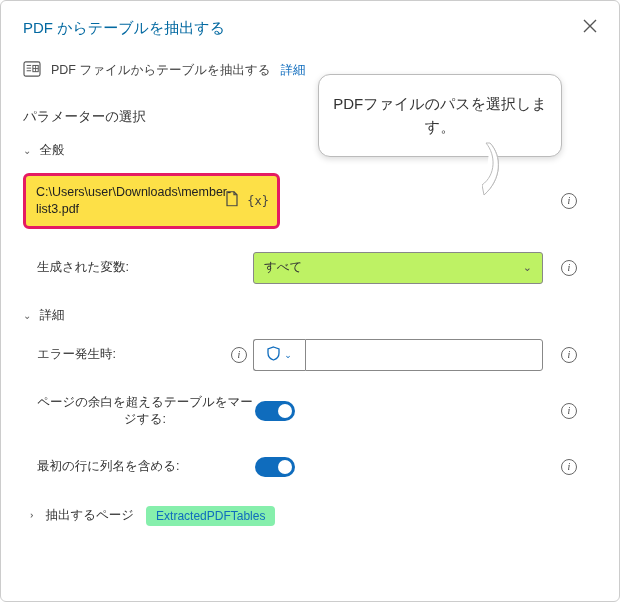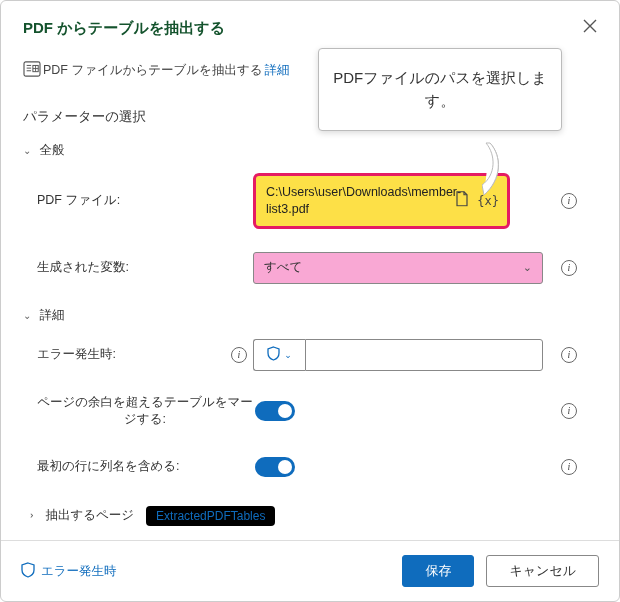--- a/index.html
+++ b/index.html
@@ -1,54 +1,54 @@
 <!DOCTYPE html>
 <html><head>
 <meta charset="utf-8">
 <style>
   * { box-sizing: border-box; margin: 0; padding: 0; font-family: 'Segoe UI', Meiryo, sans-serif; }
   body { width: 620px; height: 602px; background: #fff; position: relative; }
   .dialog { width: 620px; height: 602px; border: 1px solid #ccc; border-radius: 6px; display: flex; flex-direction: column; background: #fff; }
   .header { display: flex; align-items: center; justify-content: space-between; padding: 14px 18px 12px 22px; }
-  .header h1 { font-size: 15px; font-weight: 700; color: #14532d; }
+  .header h1 { font-size: 15px; font-weight: 400; color: #0369a1; }
   .close-x { font-size: 16px; color: #555; cursor: pointer; padding: 4px; }
-  .info-bar { display: flex; align-items: center; gap: 2px; padding: 8px 20px 14px 22px; font-size: 12.5px; color: #444; }
+  .info-bar { display: flex; align-items: center; gap: 10px; padding: 8px 20px 14px 22px; font-size: 12.5px; color: #444; }
   .info-bar .pdf-glyph { width: 18px; height: 16px; }
   .info-bar a { color: #0f6cbd; text-decoration: none; }
   .content { flex: 1; overflow: auto; padding: 6px 36px 0 22px; }
   .section-title { font-size: 13.5px; color: #333; margin: 8px 0 16px 0; }
   .group-head { display: flex; align-items: center; gap: 8px; font-size: 12.5px; color: #333; margin: 10px 0 14px 0; cursor: pointer; }
   .chev { display: inline-block; transform: rotate(0deg); font-size: 10px; color: #666; }
   .row { display: flex; align-items: center; margin: 0 0 22px 0; min-height: 34px; }
   .row-label { width: 230px; font-size: 12.5px; color: #333; padding-left: 14px; display: flex; align-items: center; gap: 6px; }
   .row-ctl { flex: 1; display: flex; align-items: center; }
   .row-help { width: 28px; display: flex; justify-content: center; color: #555; }
   .info-i { width: 16px; height: 16px; border: 1px solid #666; border-radius: 50%; display:inline-flex; align-items:center; justify-content:center; font-size:10px; font-style: italic; font-family: Georgia, serif; color:#444;}
   .file-field { position: relative; width: 257px; border: 3px solid #e51b63; border-radius: 6px; padding: 8px 60px 8px 10px; font-size: 12.5px; color: #222; line-height: 1.35; background:#fde047; }
   .file-icons { position: absolute; right: 8px; top: 50%; transform: translateY(-50%); display:flex; gap:8px; color:#444; font-size:13px; align-items:center;}
   .fx { font-family: Consolas, monospace; font-size: 12px; }
-  .select { width: 290px; height: 32px; border: 1px solid #888; border-radius: 3px; display:flex; align-items:center; justify-content:space-between; padding: 0 10px; font-size: 12.5px; color:#333; background:#f9a8d4;}
+  .select { width: 290px; height: 32px; border: 1px solid #888; border-radius: 3px; display:flex; align-items:center; justify-content:space-between; padding: 0 10px; font-size: 12.5px; color:#333; background:#bef264;}
   .pw-wrap { display:flex; width: 290px; }
   .pw-left { width: 52px; height: 32px; border:1px solid #888; border-right:none; border-radius:3px 0 0 3px; display:flex; align-items:center; justify-content:center; gap:4px; color:#0f6cbd; font-size:13px;}
   .pw-left .cv { font-size:9px; color:#0f6cbd;}
   .pw-input { flex:1; height:32px; border:1px solid #888; border-radius:0 3px 3px 0; background:#fff;}
   .toggle { width: 40px; height: 20px; border-radius: 10px; background:#0f6cbd; position:relative;}
   .toggle::after { content:''; position:absolute; right:3px; top:3px; width:14px; height:14px; background:#fff; border-radius:50%;}
   .gen-var-row { display:flex; align-items:center; gap:12px; margin: 8px 0 18px 0; font-size:12.5px; color:#333;}
   .gen-chev { font-size:10px; color:#666; transform: rotate(-90deg); display:inline-block; margin-left: 2px;}
-  .chip { background:#000000; color:#0f6cbd; padding:3px 10px; border-radius:4px; font-size:12px;}
+  .chip { background:#86efac; color:#0f6cbd; padding:3px 10px; border-radius:4px; font-size:12px;}
   .footer { border-top: 1px solid #ddd; padding: 14px 20px; display:flex; align-items:center; justify-content:space-between;}
   .err-link { display:flex; align-items:center; gap:6px; color:#0f6cbd; font-size:12.5px; cursor:pointer;}
   .shield { width:14px; height:16px;}
   .btns { display:flex; gap:12px;}
   .btn { height:32px; padding: 0 22px; font-size:13px; border-radius:3px; cursor:pointer; display:flex; align-items:center;}
   .btn-primary { background:#0f6cbd; color:#fff; border:1px solid #0f6cbd;}
   .btn-secondary { background:#fff; color:#333; border:1px solid #888;}
   
-  .callout { position:absolute; left:318px; top:48px; width:244px; background:#fff; border:1px solid #bbb; border-radius:4px; box-shadow: 0 2px 6px rgba(0,0,0,0.15); padding: 18px 14px; text-align:center; font-size:15px; color:#333; line-height:1.5;}
+  .callout { position:absolute; left:318px; top:74px; width:244px; background:#fff; border:1px solid #bbb; border-radius:12px; box-shadow: 0 2px 6px rgba(0,0,0,0.15); padding: 18px 14px; text-align:center; font-size:15px; color:#333; line-height:1.5;}
   .callout-tail { position:absolute; left:488px; top:143px; width:0; height:0; }
   .callout-tail svg { position:absolute; }
   .page-icon { width:14px; height:16px; }
 </style>
 </head>
 <body>
 
 <div class="dialog">
 
   <div class="header">
@@ -75,21 +75,20 @@
 
   <div class="content">
     <div class="section-title">パラメーターの選択</div>
 
     <div class="group-head">
       <span class="chev">⌄</span>
       <span>全般</span>
     </div>
 
     <div class="row">
-      <div class="row-label">PDF ファイル:</div>
       <div class="row-ctl">
         <div class="file-field">
           <span>C:\Users\user\Downloads\member-list3.pdf</span>
           <span class="file-icons">
             <span>
               <svg class="page-icon" viewBox="0 0 14 16">
                   <path d="M2 1h7l3 3v11H2z" fill="none" stroke="#444" stroke-width="1.2"></path>
                   <path d="M9 1v3h3" fill="none" stroke="#444" stroke-width="1.2"></path>
                 </svg>
             </span>
@@ -165,38 +164,20 @@
     </div>
 
     <div class="gen-var-row">
       <span class="gen-chev">⌄</span>
       <span>抽出するページ</span>
       <span class="chip">ExtractedPDFTables</span>
     </div>
 
   </div>
 
-  <div class="footer">
-    <div class="err-link">
-      <span>
-        <svg class="shield" viewBox="0 0 14 16">
-            <path d="M7 1 L13 3v5c0 4-3 6-6 7C4 14 1 12 1 8V3z" fill="none" stroke="#0f6cbd" stroke-width="1.3"></path>
-          </svg>
-      </span>
-      <span>エラー発生時</span>
-    </div>
-    <div class="btns">
-      <div class="btn btn-primary">
-          <span>保存</span>
-        </div>
-      <div class="btn btn-secondary">
-          <span>キャンセル</span>
-        </div>
-    </div>
-  </div>
 
 </div>
 
 <div class="callout">
   <span>PDFファイルのパスを選択します。</span>
 </div>
 <div class="callout-tail">
   <svg width="40" height="60" style="left:-6px; top:-2px;">
     <path d="M8 2 C 20 15, 20 38, 2 54" fill="#fff" stroke="#bbb" stroke-width="1"></path>
     <path d="M8 2 C 20 15, 20 38, 2 54 L 0 44 C 14 34, 14 14, 4 2 Z" fill="#fff" stroke="#bbb" stroke-width="1"></path>

